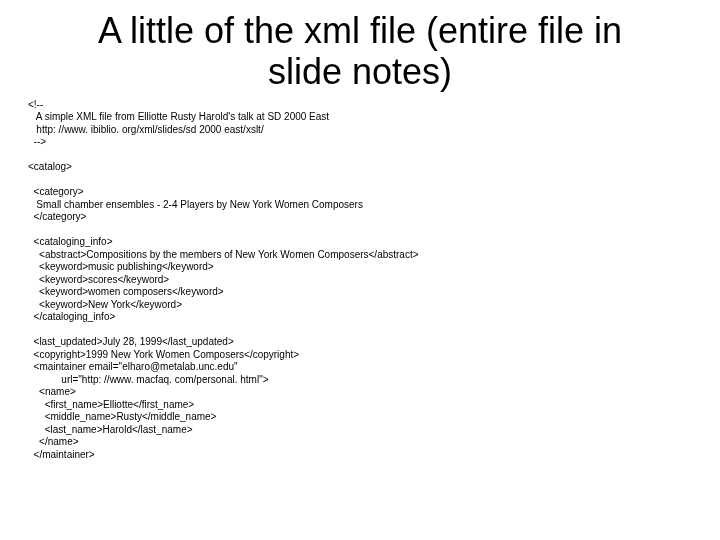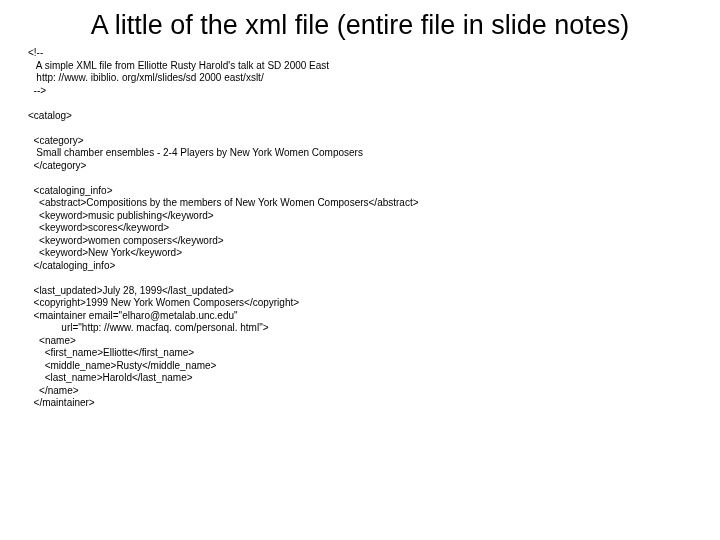--- a/index.html
+++ b/index.html
@@ -12,21 +12,21 @@
     color: #000;
     overflow: hidden;
   }
   .slide {
     width: 720px;
     height: 540px;
     position: relative;
     box-sizing: border-box;
   }
   .title {
-    font-size: 27px;
+    font-size: 36px;
     text-align: center;
     padding: 10px 60px 6px 60px;
     line-height: 1.15;
   }
   .code {
     font-family: Arial, Helvetica, sans-serif;
     font-size: 10px;
     line-height: 1.25;
     white-space: pre;
     padding: 0 0 0 28px;

